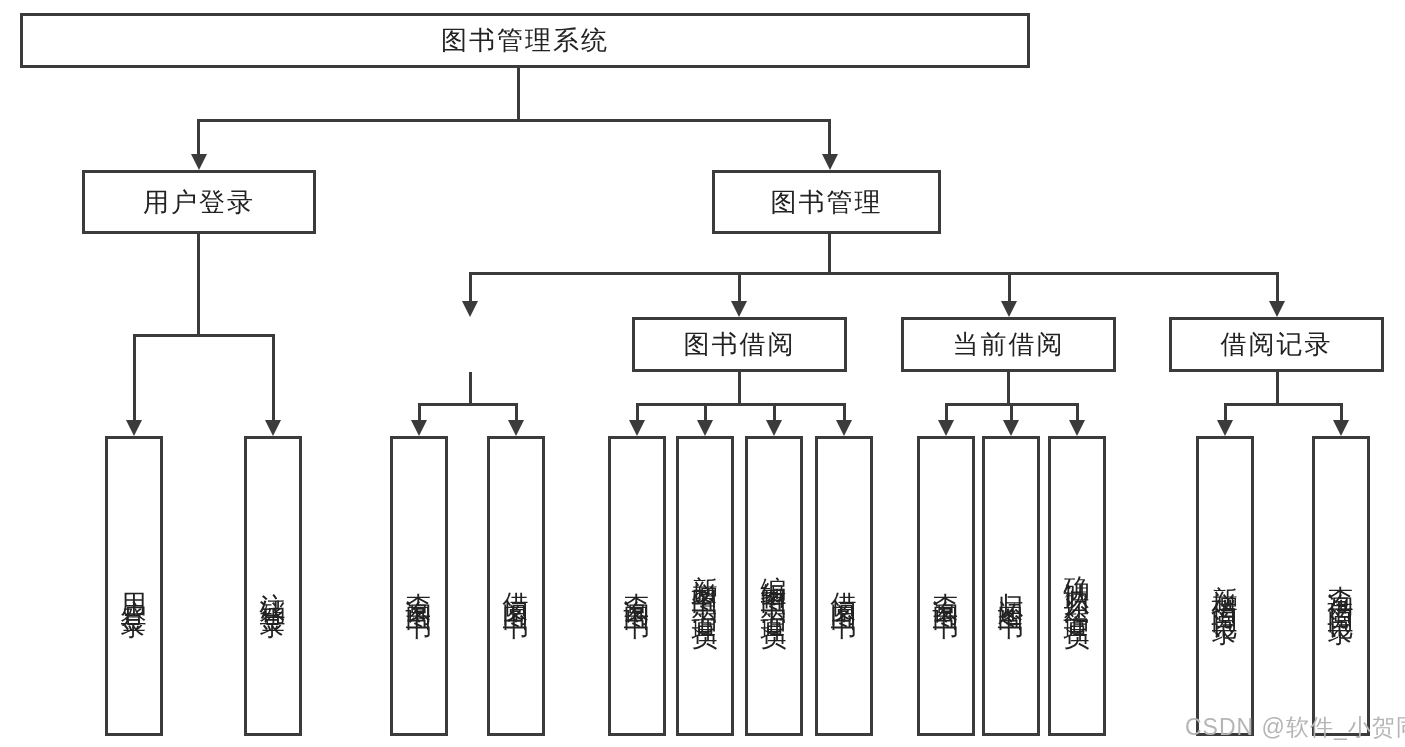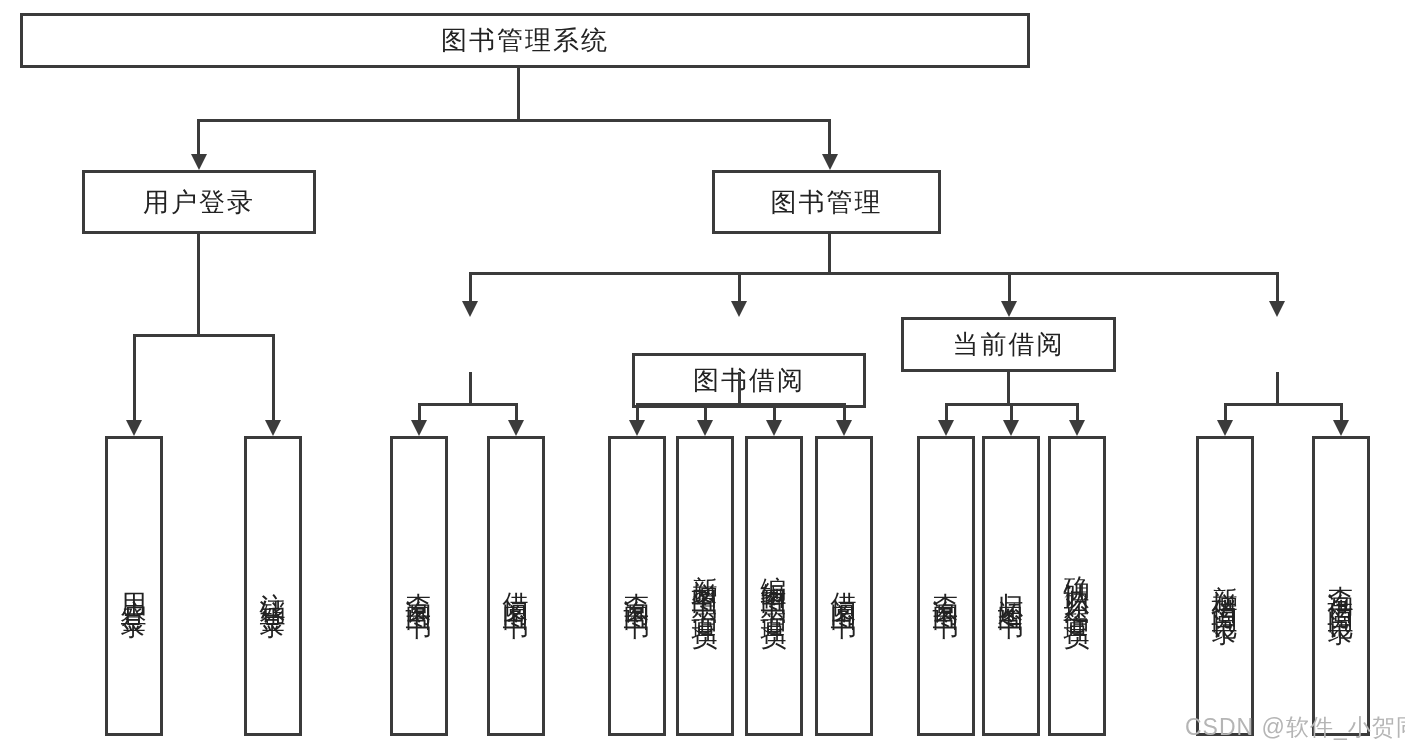--- a/index.html
+++ b/index.html
@@ -94,25 +94,28 @@
   <div class="hline" style="left:469px;  top:272px; width:810px; height:3px;"></div>
   <div class="vline" style="left:469px;  top:272px; width:3px; height:31px;"></div>
   <div class="arrow" style="left:462px;  top:301px;"></div>
   <div class="vline" style="left:738px;  top:272px; width:3px; height:31px;"></div>
   <div class="arrow" style="left:731px;  top:301px;"></div>
   <div class="vline" style="left:1008px; top:272px; width:3px; height:31px;"></div>
   <div class="arrow" style="left:1001px; top:301px;"></div>
   <div class="vline" style="left:1276px; top:272px; width:3px; height:31px;"></div>
   <div class="arrow" style="left:1269px; top:301px;"></div>
 
-  <div class="box" style="left:632px; top:317px; width:234px; height:55px;margin-top:36px;">
+  <div class="box" style="left:632px; top:317px; width:215px; height:55px;">
     <span class="hlabel">图书借阅</span>
   </div>
   <div class="box" style="left:901px; top:317px; width:215px; height:55px;">
     <span class="hlabel">当前借阅</span>
+  </div>
+  <div class="box" style="left:1169px; top:317px; width:215px; height:55px;">
+    <span class="hlabel">借阅记录</span>
   </div>
 
   <div class="vline" style="left:469px; top:372px; width:3px; height:31px;"></div>
   <div class="hline" style="left:418px; top:403px; width:100px; height:3px;"></div>
   <div class="vline" style="left:418px; top:403px; width:3px; height:19px;"></div>
   <div class="arrow" style="left:411px; top:420px;"></div>
   <div class="vline" style="left:515px; top:403px; width:3px; height:19px;"></div>
   <div class="arrow" style="left:508px; top:420px;"></div>
 
   <div class="vline" style="left:738px; top:372px; width:3px; height:31px;"></div>

